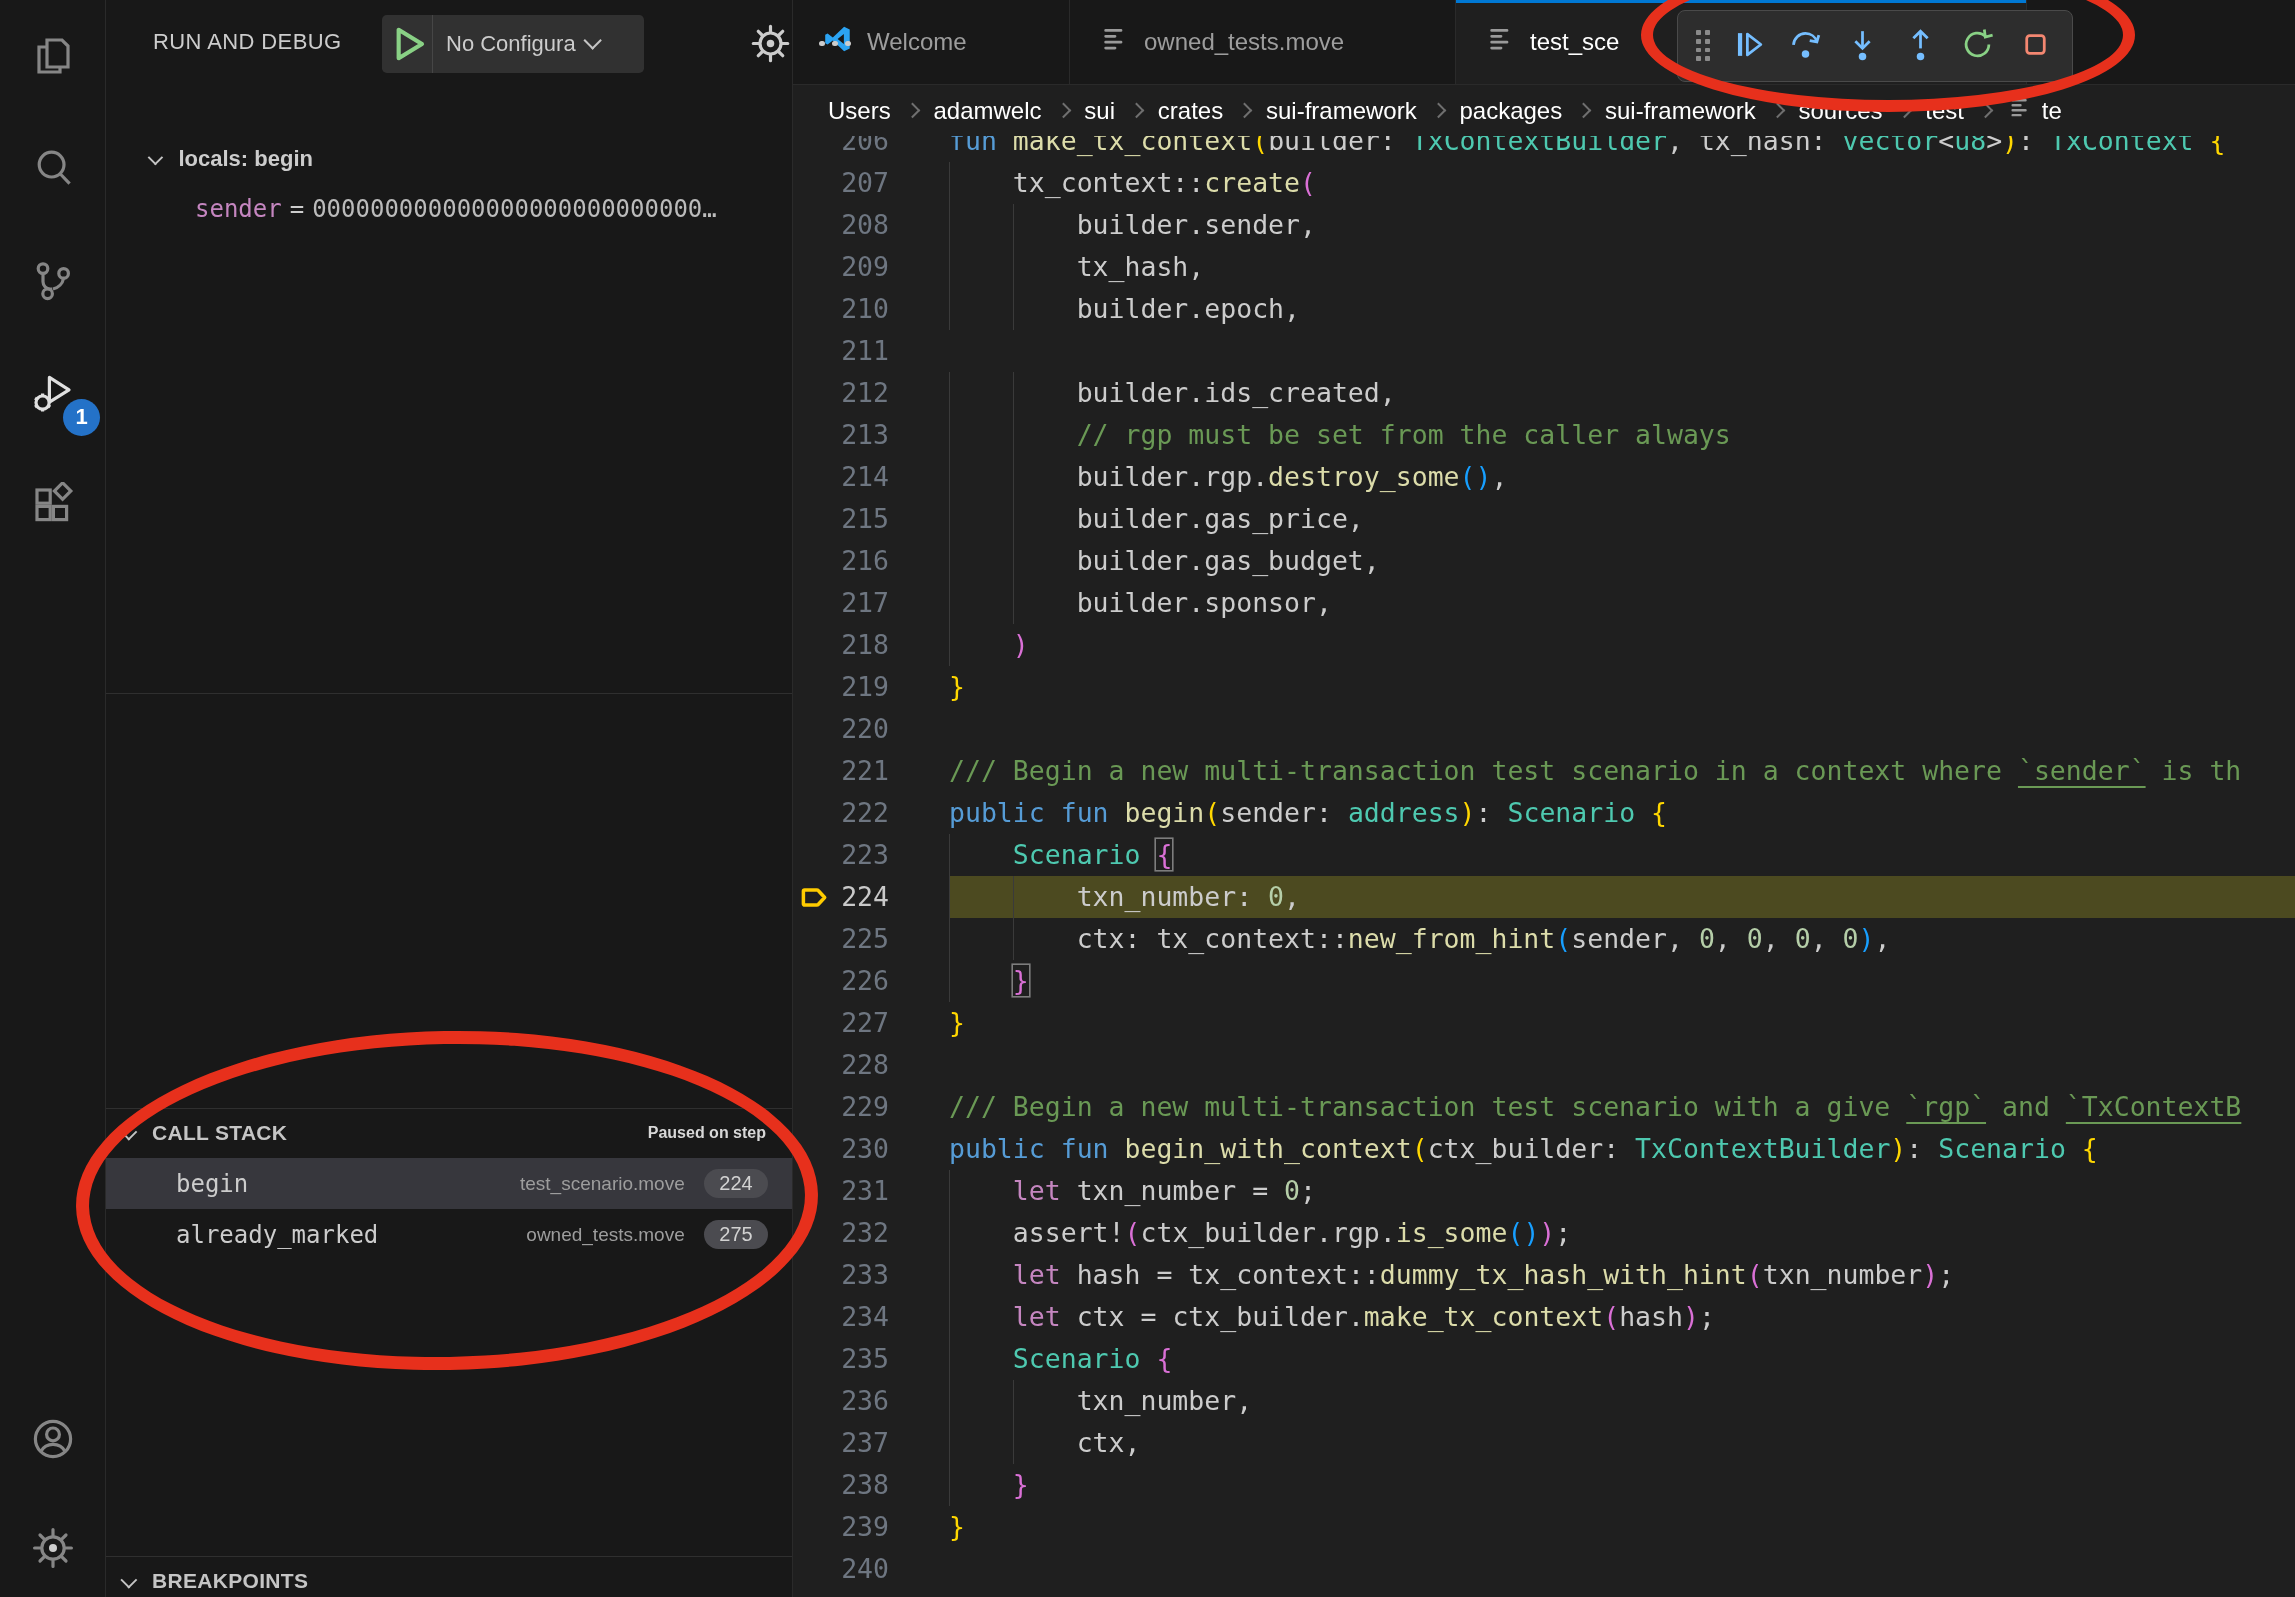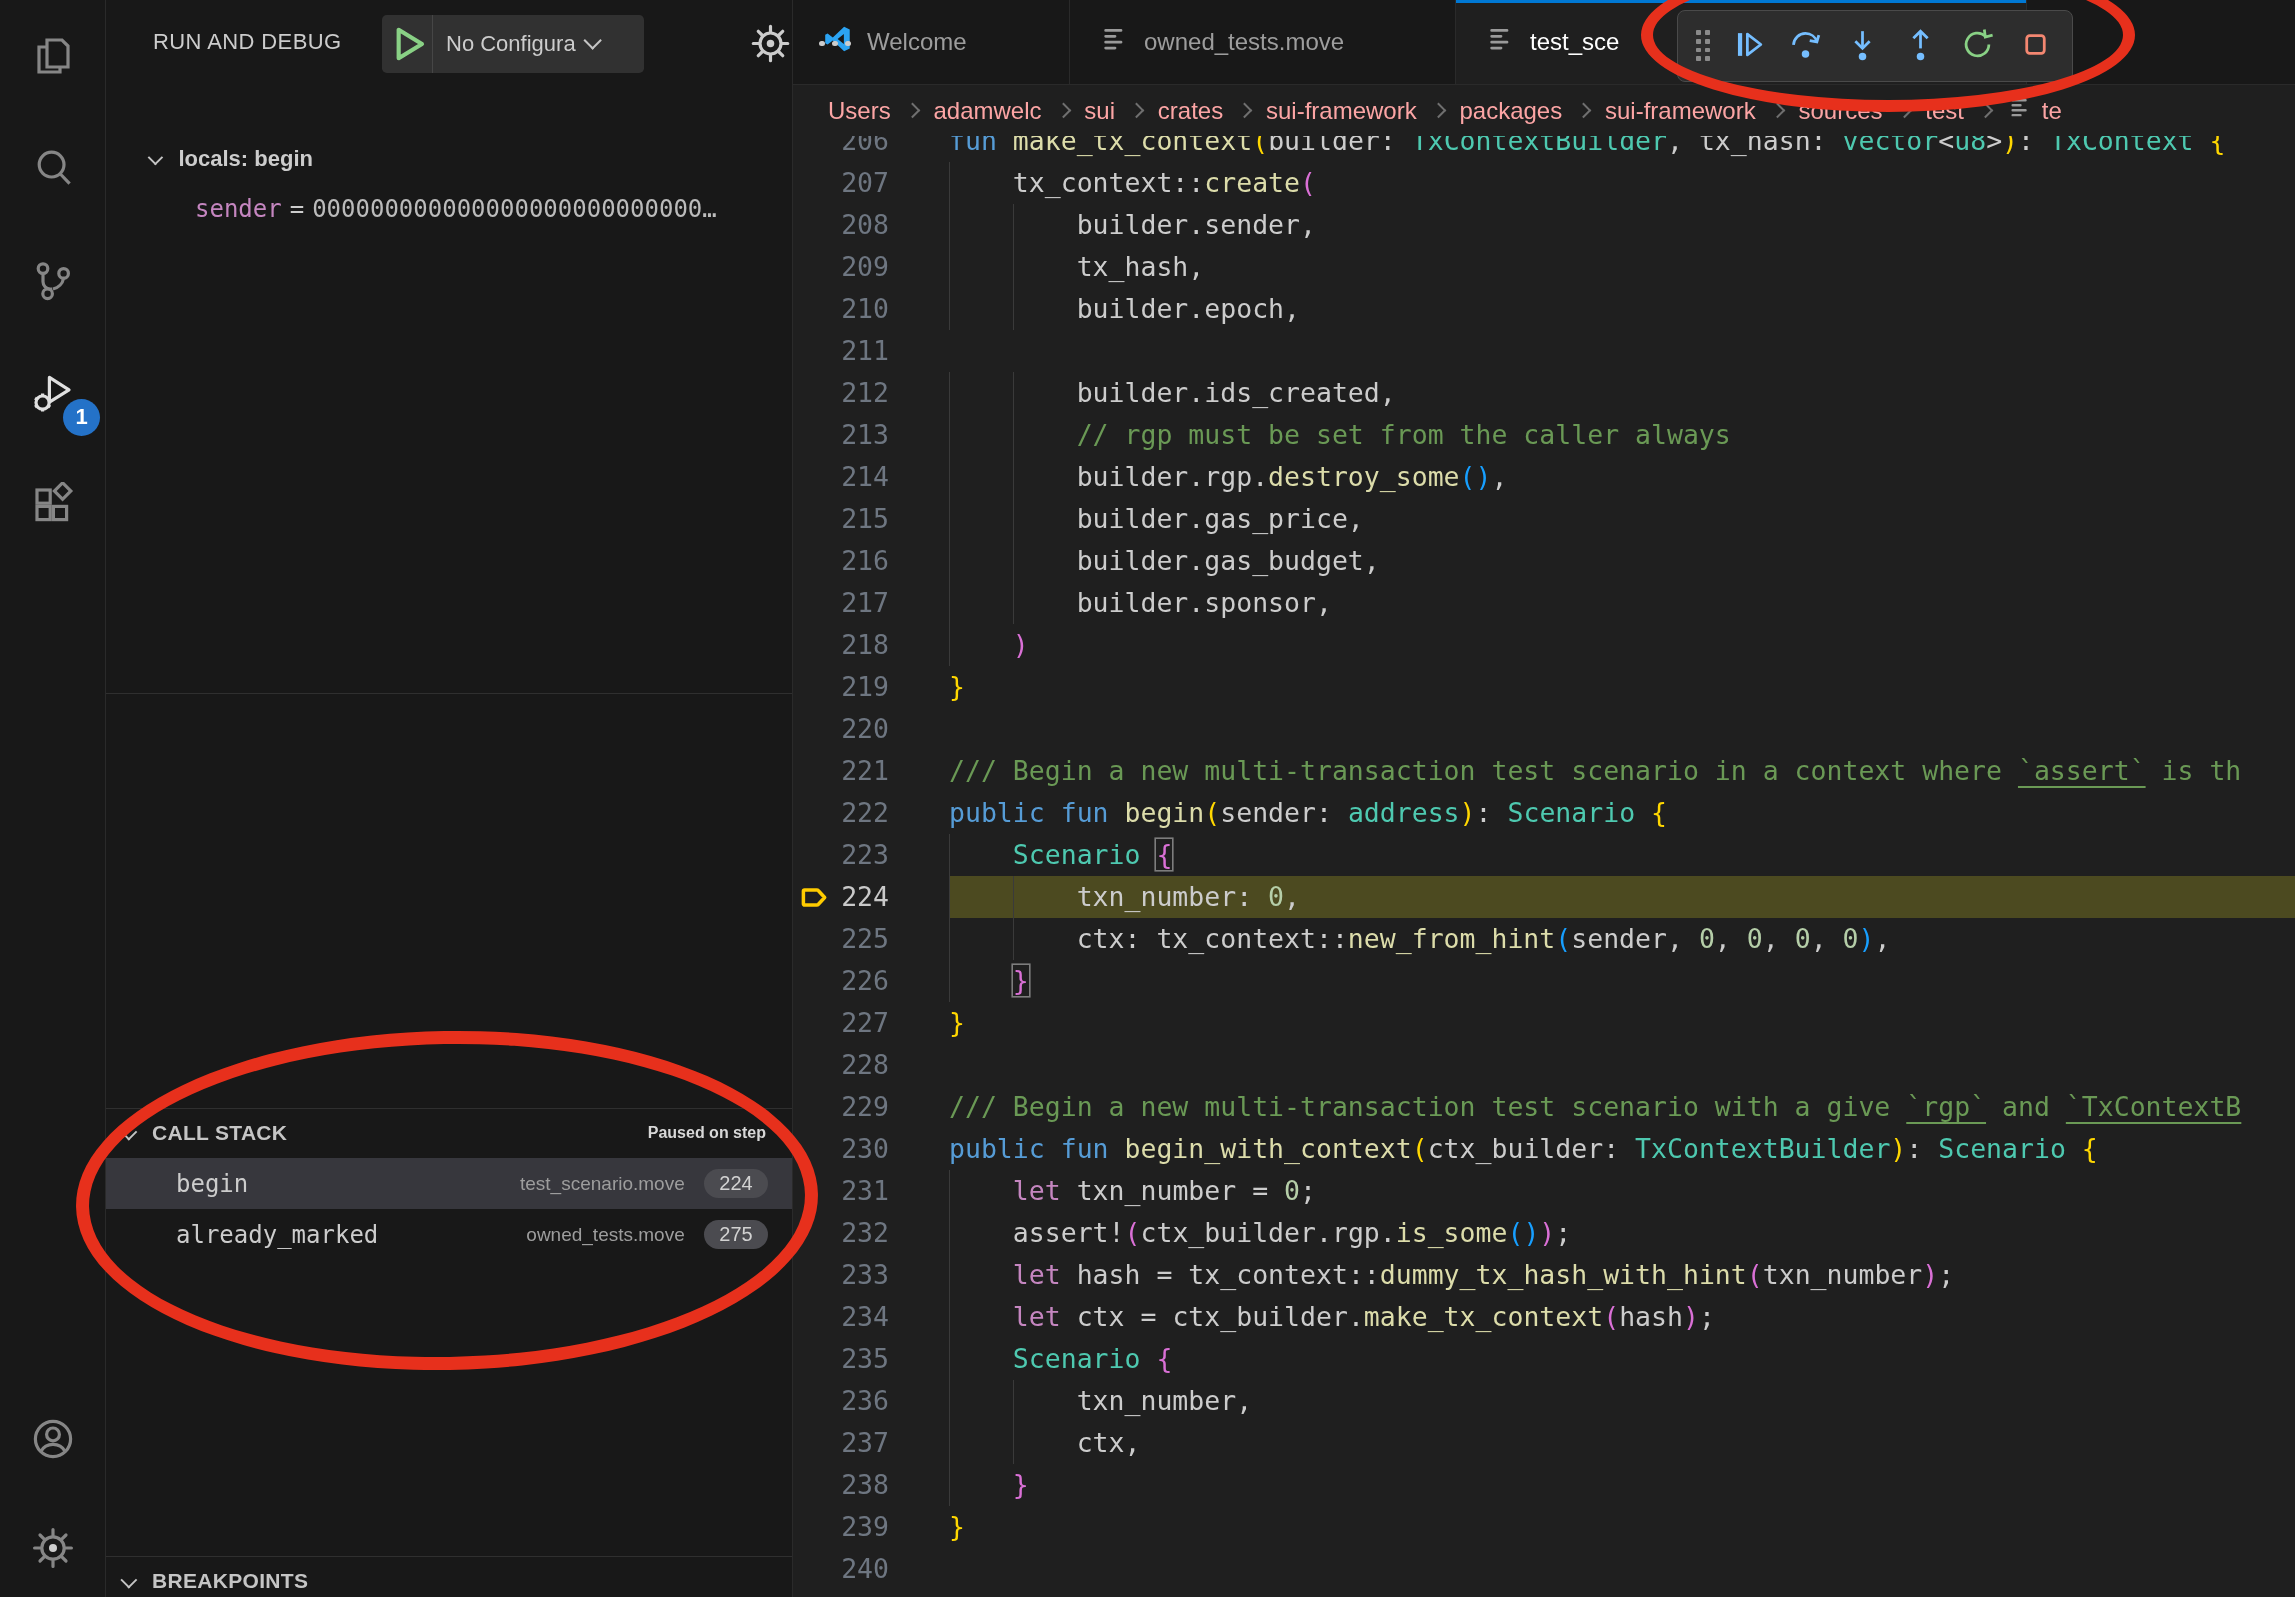--- a/index.html
+++ b/index.html
@@ -61,21 +61,21 @@
   .editor{position:absolute;left:793px;top:0;right:0;bottom:0;background:#1f1f1f;overflow:hidden}
   .tabbar{position:absolute;left:0;top:0;right:0;height:84px;background:#181818;
           border-bottom:0.8px solid #2a2a2a;z-index:3;display:flex}
   .tab{height:84px;display:flex;align-items:center;box-sizing:border-box;border-right:0.8px solid #2a2a2a;
        padding-left:29px;gap:13px;font-size:24px;color:#9d9d9d;cursor:pointer;flex:none;overflow:hidden;
        position:relative;white-space:nowrap}
   .tab svg{width:32px;height:32px;flex:none}
   .tab.active{background:#1f1f1f;color:#ffffff;border-bottom:none}
   .tab.active::before{content:"";position:absolute;left:0;top:0;right:0;height:3.2px;background:#0078d4}
   .crumbs{position:absolute;left:0;top:85px;right:0;height:51px;background:#1f1f1f;z-index:2;
-          display:flex;align-items:center;padding-left:35px;font-size:24px;color:#fca5a5;
+          display:flex;align-items:center;padding-left:35px;font-size:24px;color:#ffffff;
           white-space:nowrap;overflow:hidden}
   .crumbs .sep{display:inline-block;width:8.8px;height:8.8px;border-right:2px solid #6f6f6f;
                border-bottom:2px solid #6f6f6f;transform:rotate(-45deg);margin:0 16px;flex:none}
   .crumbs .crumb{cursor:pointer}
   .crumbs svg{width:27px;height:27px;margin-right:8px;flex:none}
   .crumb-file{display:flex;align-items:center}
 
   
   .dtoolbar{position:absolute;left:884px;top:9.7px;height:72px;background:#2d2d2d;
             border:0.8px solid #4a4a4a;border-radius:8px;z-index:6;display:flex;align-items:center;
@@ -243,21 +243,21 @@
       <div class="crow"><div class="gut"><span class="lnum">211</span></div></div>
       <div class="crow"><div class="gut"><span class="lnum">212</span></div><div class="cc"><span class="guide" style="left: 0px;"></span><span class="guide" style="left: 64px;"></span><span class="lntext"><span class="tk-v">        builder.ids_created,</span></span></div></div>
       <div class="crow"><div class="gut"><span class="lnum">213</span></div><div class="cc"><span class="guide" style="left: 0px;"></span><span class="guide" style="left: 64px;"></span><span class="lntext"><span class="tk-cm">        // rgp must be set from the caller always</span></span></div></div>
       <div class="crow"><div class="gut"><span class="lnum">214</span></div><div class="cc"><span class="guide" style="left: 0px;"></span><span class="guide" style="left: 64px;"></span><span class="lntext"><span class="tk-v">        builder.rgp.</span><span class="tk-fn">destroy_some</span><span class="tk-b3">()</span><span class="tk-v">,</span></span></div></div>
       <div class="crow"><div class="gut"><span class="lnum">215</span></div><div class="cc"><span class="guide" style="left: 0px;"></span><span class="guide" style="left: 64px;"></span><span class="lntext"><span class="tk-v">        builder.gas_price,</span></span></div></div>
       <div class="crow"><div class="gut"><span class="lnum">216</span></div><div class="cc"><span class="guide" style="left: 0px;"></span><span class="guide" style="left: 64px;"></span><span class="lntext"><span class="tk-v">        builder.gas_budget,</span></span></div></div>
       <div class="crow"><div class="gut"><span class="lnum">217</span></div><div class="cc"><span class="guide" style="left: 0px;"></span><span class="guide" style="left: 64px;"></span><span class="lntext"><span class="tk-v">        builder.sponsor,</span></span></div></div>
       <div class="crow"><div class="gut"><span class="lnum">218</span></div><div class="cc"><span class="guide" style="left: 0px;"></span><span class="lntext"><span class="tk-v">    </span><span class="tk-b2">)</span></span></div></div>
       <div class="crow"><div class="gut"><span class="lnum">219</span></div><div class="cc"><span class="lntext"><span class="tk-b1">}</span></span></div></div>
       <div class="crow"><div class="gut"><span class="lnum">220</span></div><div class="cc"><span class="lntext"></span></div></div>
-      <div class="crow"><div class="gut"><span class="lnum">221</span></div><div class="cc"><span class="lntext"><span class="tk-cm">/// Begin a new multi-transaction test scenario in a context where </span><span class="tk-cmu">`assert`</span><span class="tk-cm"> is th</span></span></div></div>
+      <div class="crow"><div class="gut"><span class="lnum">221</span></div><div class="cc"><span class="lntext"><span class="tk-cm">/// Begin a new multi-transaction test scenario in a context where </span><span class="tk-cmu">`sender`</span><span class="tk-cm"> is th</span></span></div></div>
       <div class="crow"><div class="gut"><span class="lnum">222</span></div><div class="cc"><span class="lntext"><span class="tk-kw">public fun </span><span class="tk-fn">begin</span><span class="tk-b1">(</span><span class="tk-v">sender: </span><span class="tk-ty">address</span><span class="tk-b1">)</span><span class="tk-v">: </span><span class="tk-ty">Scenario</span><span class="tk-v"> </span><span class="tk-b1">{</span></span></div></div>
       <div class="crow"><div class="gut"><span class="lnum">223</span></div><div class="cc"><span class="guide" style="left: 0px;"></span><span class="lntext"><span class="tk-v">    </span><span class="tk-ty">Scenario</span><span class="tk-v"> </span><span class="tk-b2m">{</span></span></div></div>
       <div class="crow hl"><div class="gut"><span class="mark"><svg viewBox="0 0 24 24" fill="none" stroke="currentColor" stroke-width="1.7">
               <path d="M4.5 6.8h8.3a1.6 1.6 0 0 1 1.2.55l4.3 4.65-4.3 4.65a1.6 1.6 0 0 1-1.2.55H4.5a.8.8 0 0 1-.8-.8V7.6a.8.8 0 0 1 .8-.8z" stroke="#ffcc00" stroke-width="2.4" stroke-linejoin="round"></path>
             </svg></span><span class="lnum">224</span></div><div class="cc"><span class="guide" style="left: 0px;"></span><span class="guide" style="left: 64px;"></span><span class="lntext"><span class="tk-v">        txn_number: </span><span class="tk-num">0</span><span class="tk-v">,</span></span></div></div>
       <div class="crow"><div class="gut"><span class="lnum">225</span></div><div class="cc"><span class="guide" style="left: 0px;"></span><span class="guide" style="left: 64px;"></span><span class="lntext"><span class="tk-v">        ctx: tx_context::</span><span class="tk-fn">new_from_hint</span><span class="tk-b3">(</span><span class="tk-v">sender, </span><span class="tk-num">0</span><span class="tk-v">, </span><span class="tk-num">0</span><span class="tk-v">, </span><span class="tk-num">0</span><span class="tk-v">, </span><span class="tk-num">0</span><span class="tk-b3">)</span><span class="tk-v">,</span></span></div></div>
       <div class="crow"><div class="gut"><span class="lnum">226</span></div><div class="cc"><span class="guide" style="left: 0px;"></span><span class="lntext"><span class="tk-v">    </span><span class="tk-b2m">}</span></span></div></div>
       <div class="crow"><div class="gut"><span class="lnum">227</span></div><div class="cc"><span class="lntext"><span class="tk-b1">}</span></span></div></div>
       <div class="crow"><div class="gut"><span class="lnum">228</span></div><div class="cc"><span class="lntext"></span></div></div>
       <div class="crow"><div class="gut"><span class="lnum">229</span></div><div class="cc"><span class="lntext"><span class="tk-cm">/// Begin a new multi-transaction test scenario with a give </span><span class="tk-cmu">`rgp`</span><span class="tk-cm"> and </span><span class="tk-cmu">`TxContextB</span></span></div></div>

